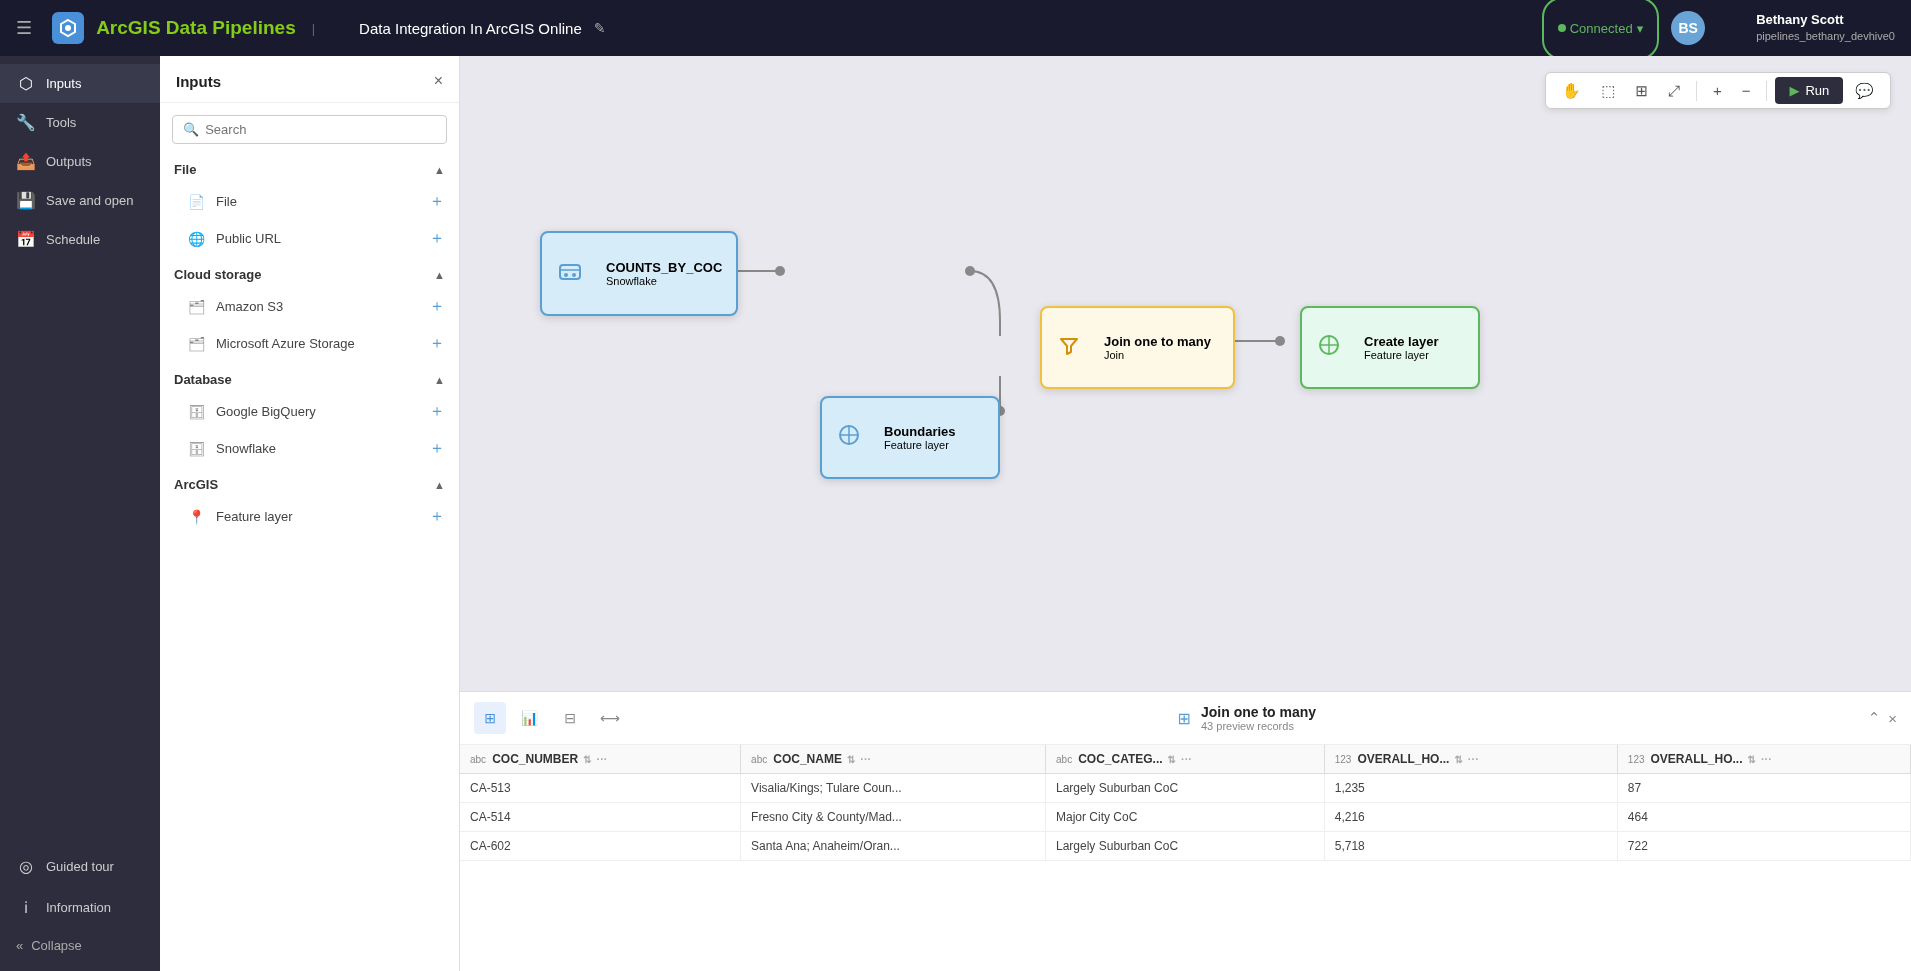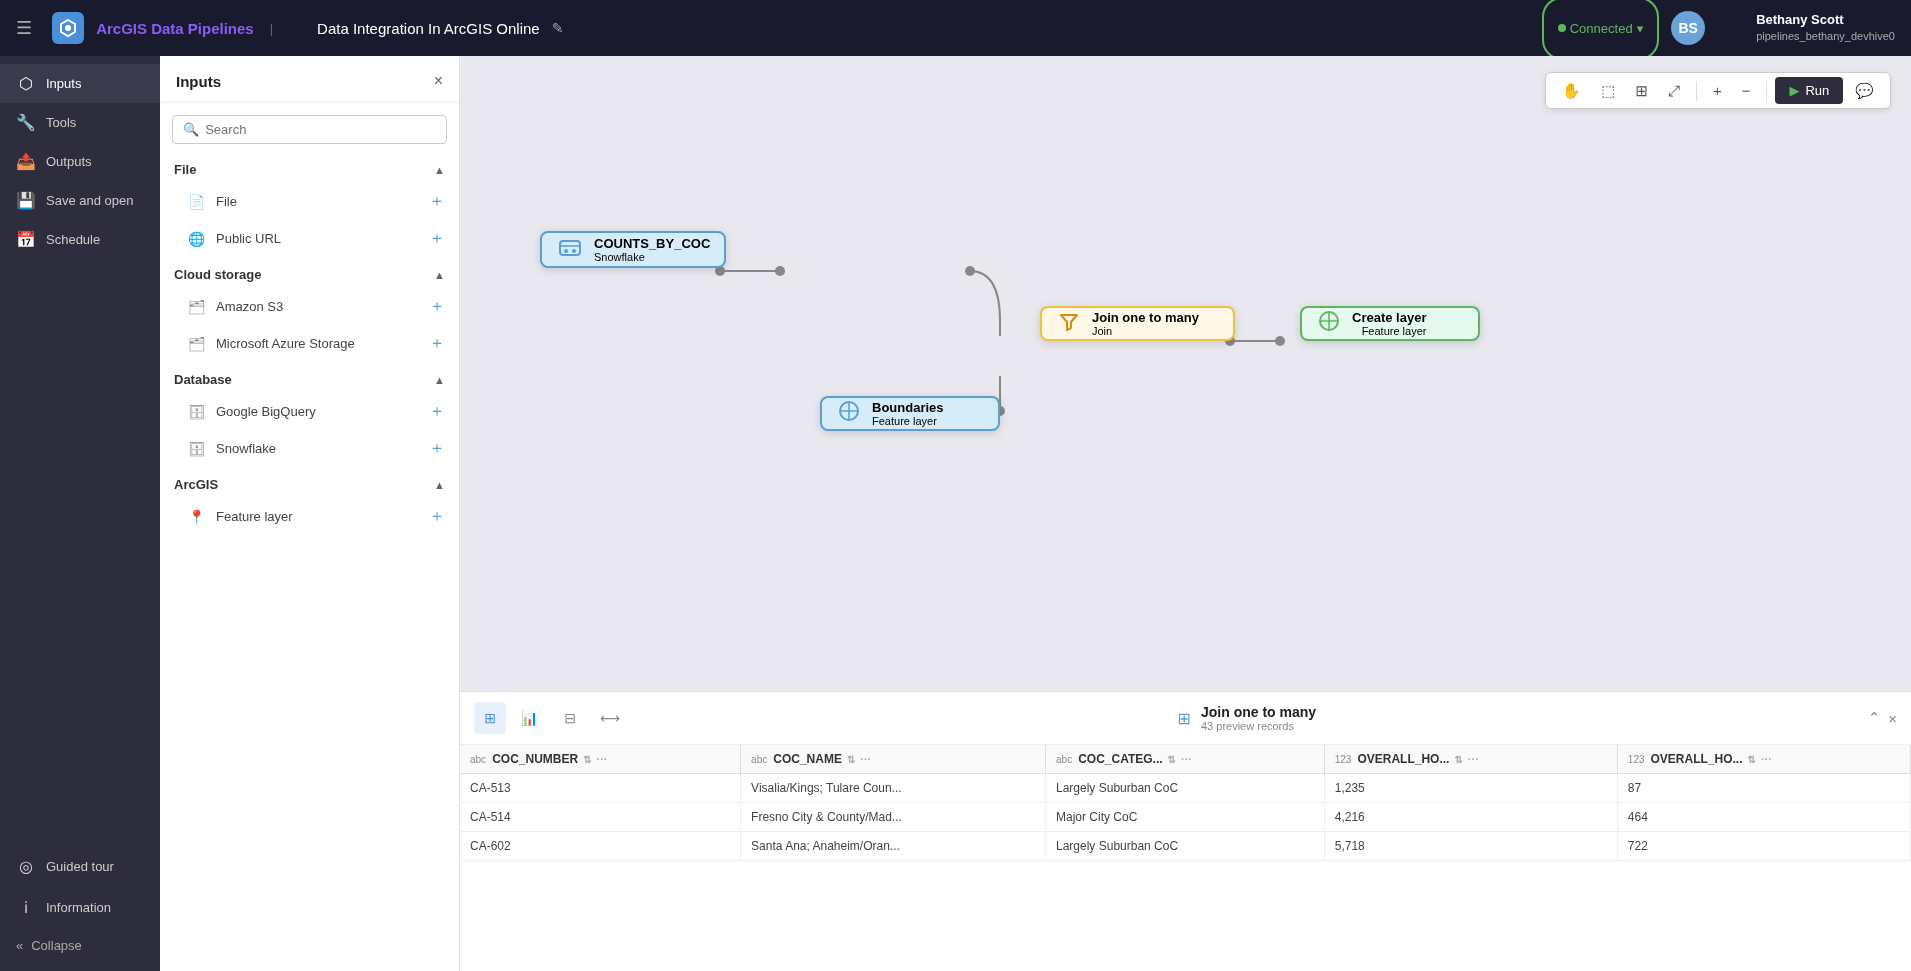--- a/index.html
+++ b/index.html
@@ -10,21 +10,21 @@
       height: 56px;
       background: #1a1a2e;
       display: flex;
       align-items: center;
       padding: 0 16px;
       flex-shrink: 0;
       color: #fff;
       gap: 12px;
     }
     .topbar-logo { width: 32px; height: 32px; background: #4a90d9; border-radius: 6px; display: flex; align-items: center; justify-content: center; }
-    .topbar-app-name { font-size: 15px; font-weight: 600; color: #8b5cf6; }
+    .topbar-app-name { font-size: 19px; font-weight: 600; color: #84cc16; }
     .topbar-divider { color: #666; margin: 0 4px; }
     .topbar-pipeline-name { font-size: 15px; color: #fff; margin-left: 28px; }
     .topbar-edit-icon { color: #aaa; font-size: 14px; cursor: pointer; }
     .topbar-spacer { flex: 1; }
     .connected-btn {
       border: 2px solid #5cb85c;
       border-radius: 20px;
       padding: 22px 14px;
       color: #5cb85c;
       background: transparent;
@@ -191,24 +191,24 @@
       position: absolute;
       top: 0; left: 0;
       width: 100%; height: 100%;
       pointer-events: none;
     }
 
     
     .node {
       position: absolute;
       border-radius: 8px;
-      padding: 0 14px;
-      display: flex;
-      align-items: center;
-      gap: 10px;
+      padding: 24px 14px;
+      display: flex;
+      align-items: center;
+      gap: 22px;
       cursor: pointer;
       box-shadow: 0 2px 8px rgba(0,0,0,0.15);
     }
     .node-label { font-size: 13px; font-weight: 600; }
     .node-sublabel { font-size: 11px; font-weight: 400; }
     .node-icon { font-size: 20px; }
 
     .node-snowflake { background: #d6ecf8; border: 2px solid #5a9fd4; left: 30px; top: 160px; min-width: 170px; }
     .node-snowflake .node-icon { color: #5a9fd4; }
 
@@ -502,21 +502,21 @@
           <svg width="26" height="26" viewBox="0 0 26 26">
             <path d="M5 7h16l-6 7v6l-4 2v-8L5 7z" fill="none" stroke="#d4900a" stroke-width="2" stroke-linejoin="round"></path>
           </svg>
         </span>
         <div>
           <div class="node-label">Join one to many</div>
           <div class="node-sublabel">Join</div>
         </div>
       </div>
 
-      <div class="node node-create" style="left:840px;top:250px;text-align:right;">
+      <div class="node node-create" style="left:840px;top:250px;">
         <span class="node-icon">
           <svg width="26" height="26" viewBox="0 0 26 26">
             <circle cx="13" cy="13" r="9" fill="none" stroke="#5cb85c" stroke-width="2"></circle>
             <path d="M4 13h18M13 4v18" stroke="#5cb85c" stroke-width="1.5"></path>
           </svg>
         </span>
         <div>
           <div class="node-label">Create layer</div>
           <div class="node-sublabel">Feature layer</div>
         </div>

